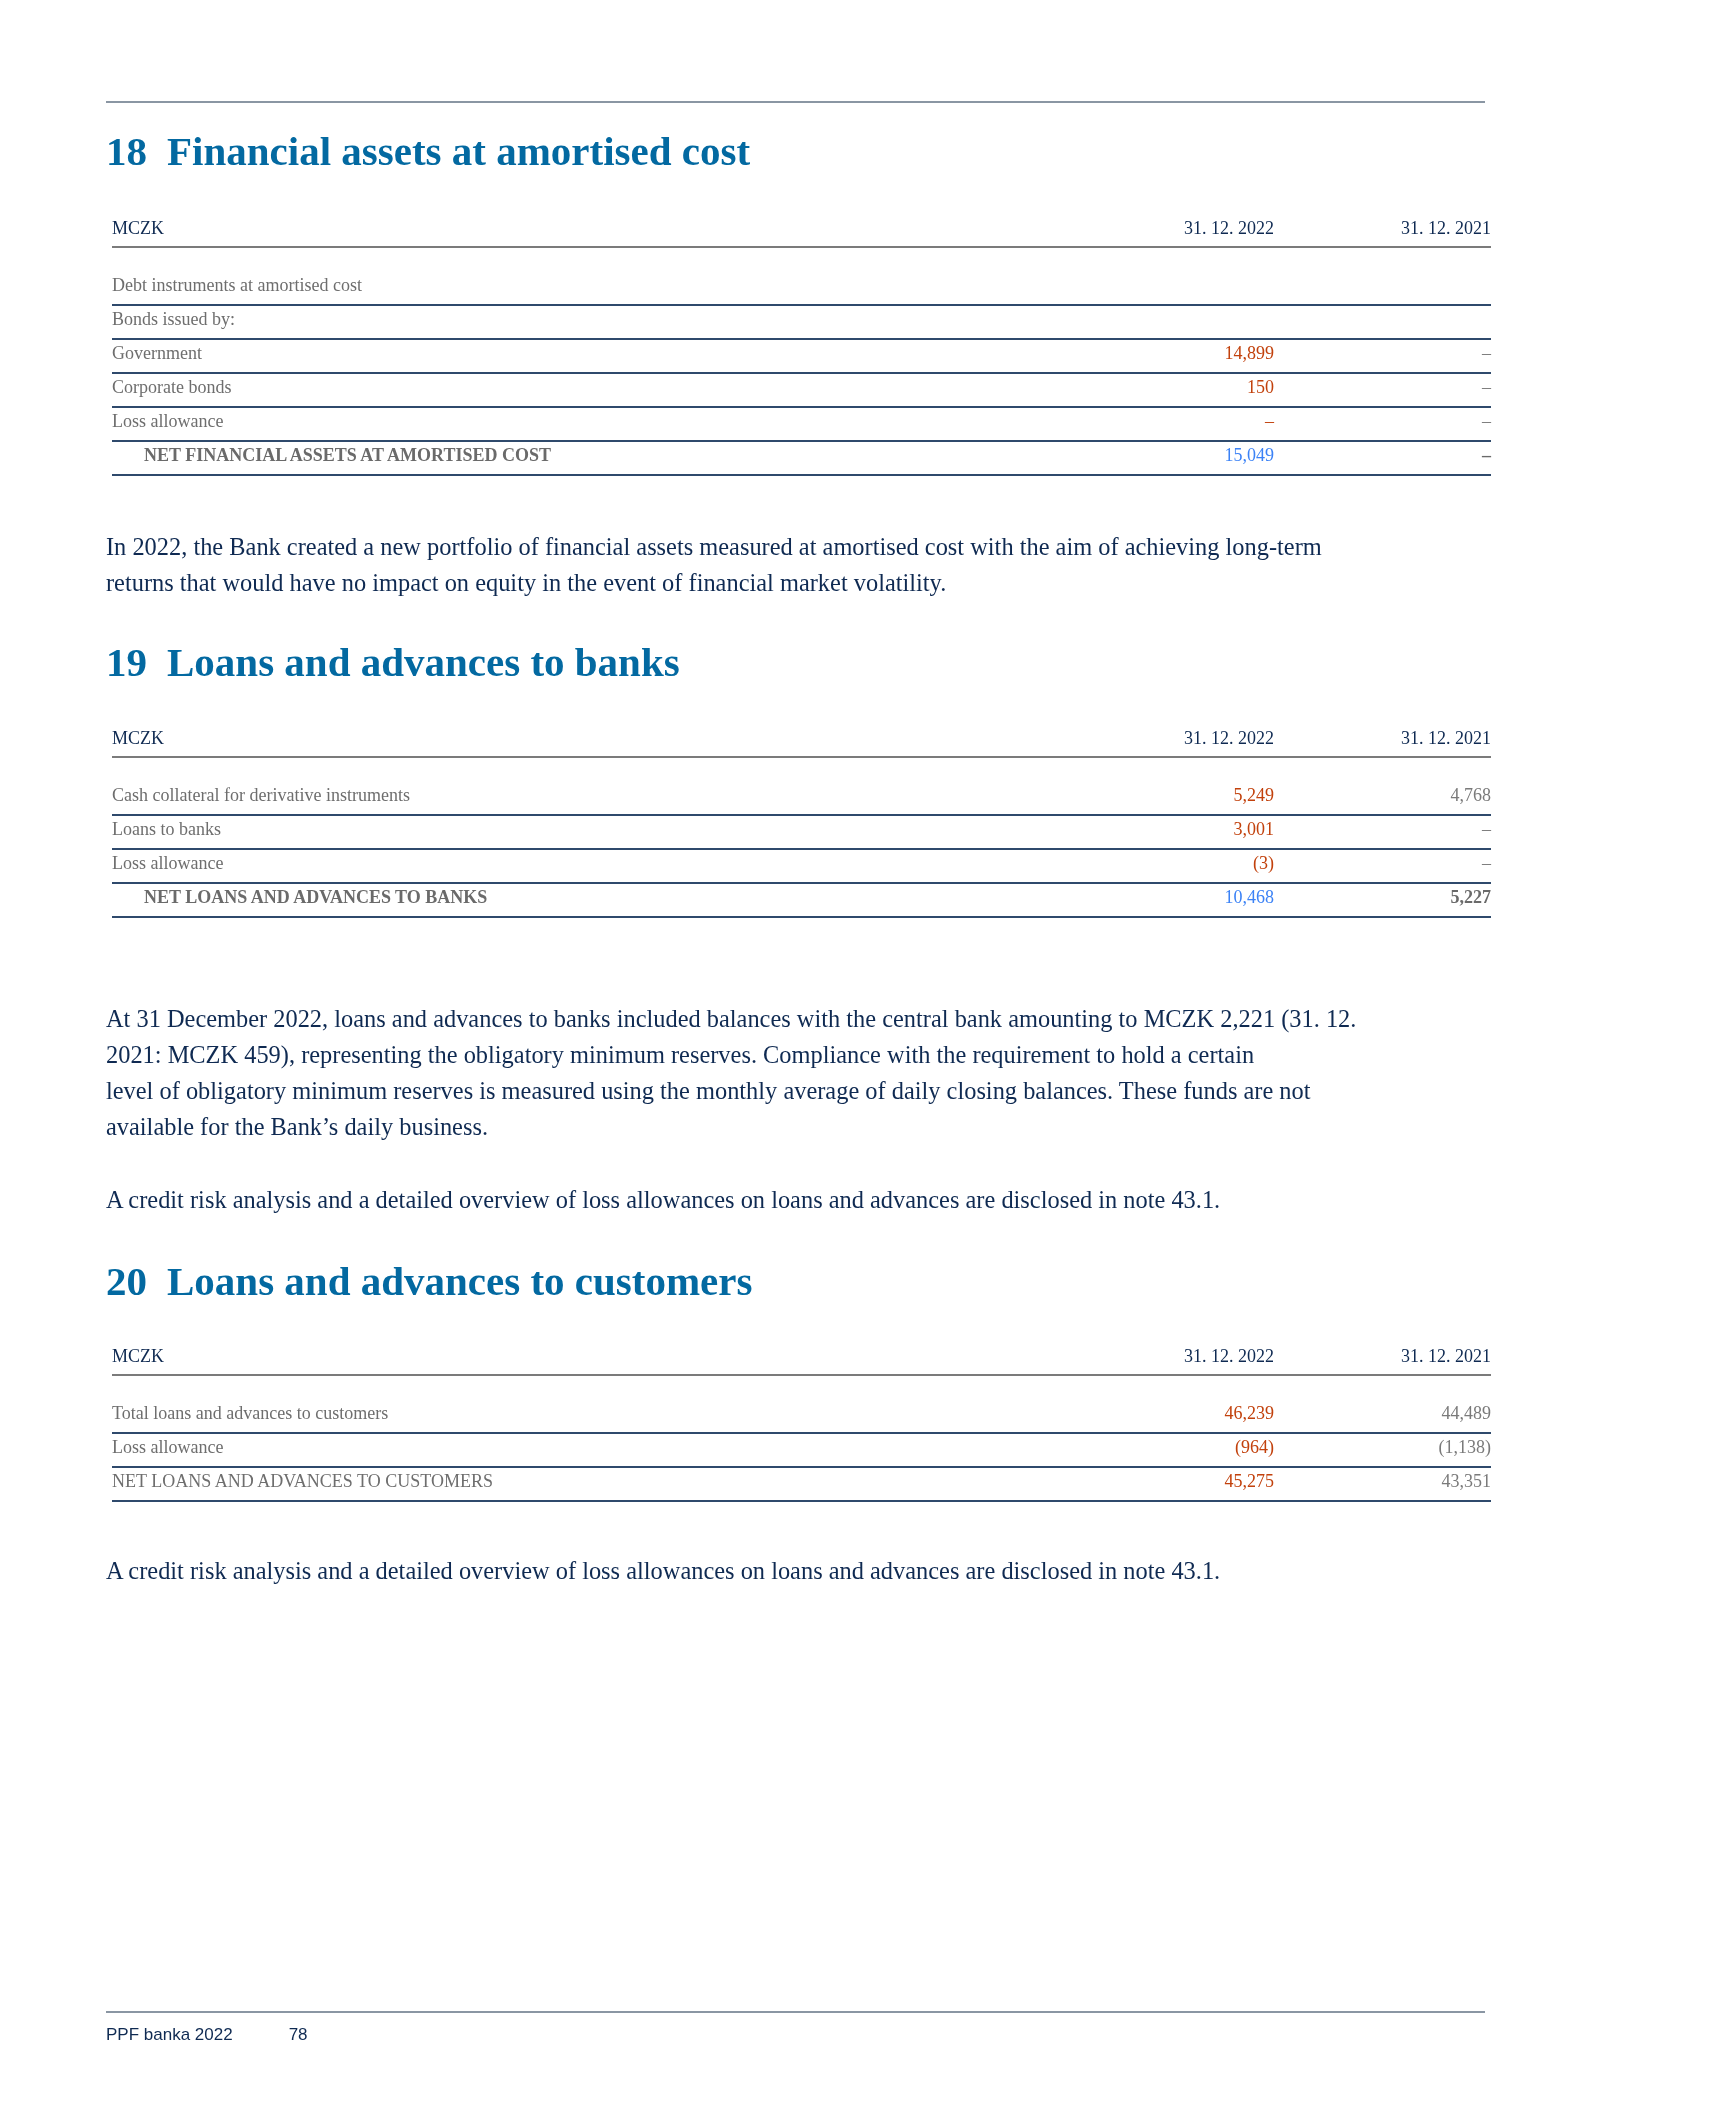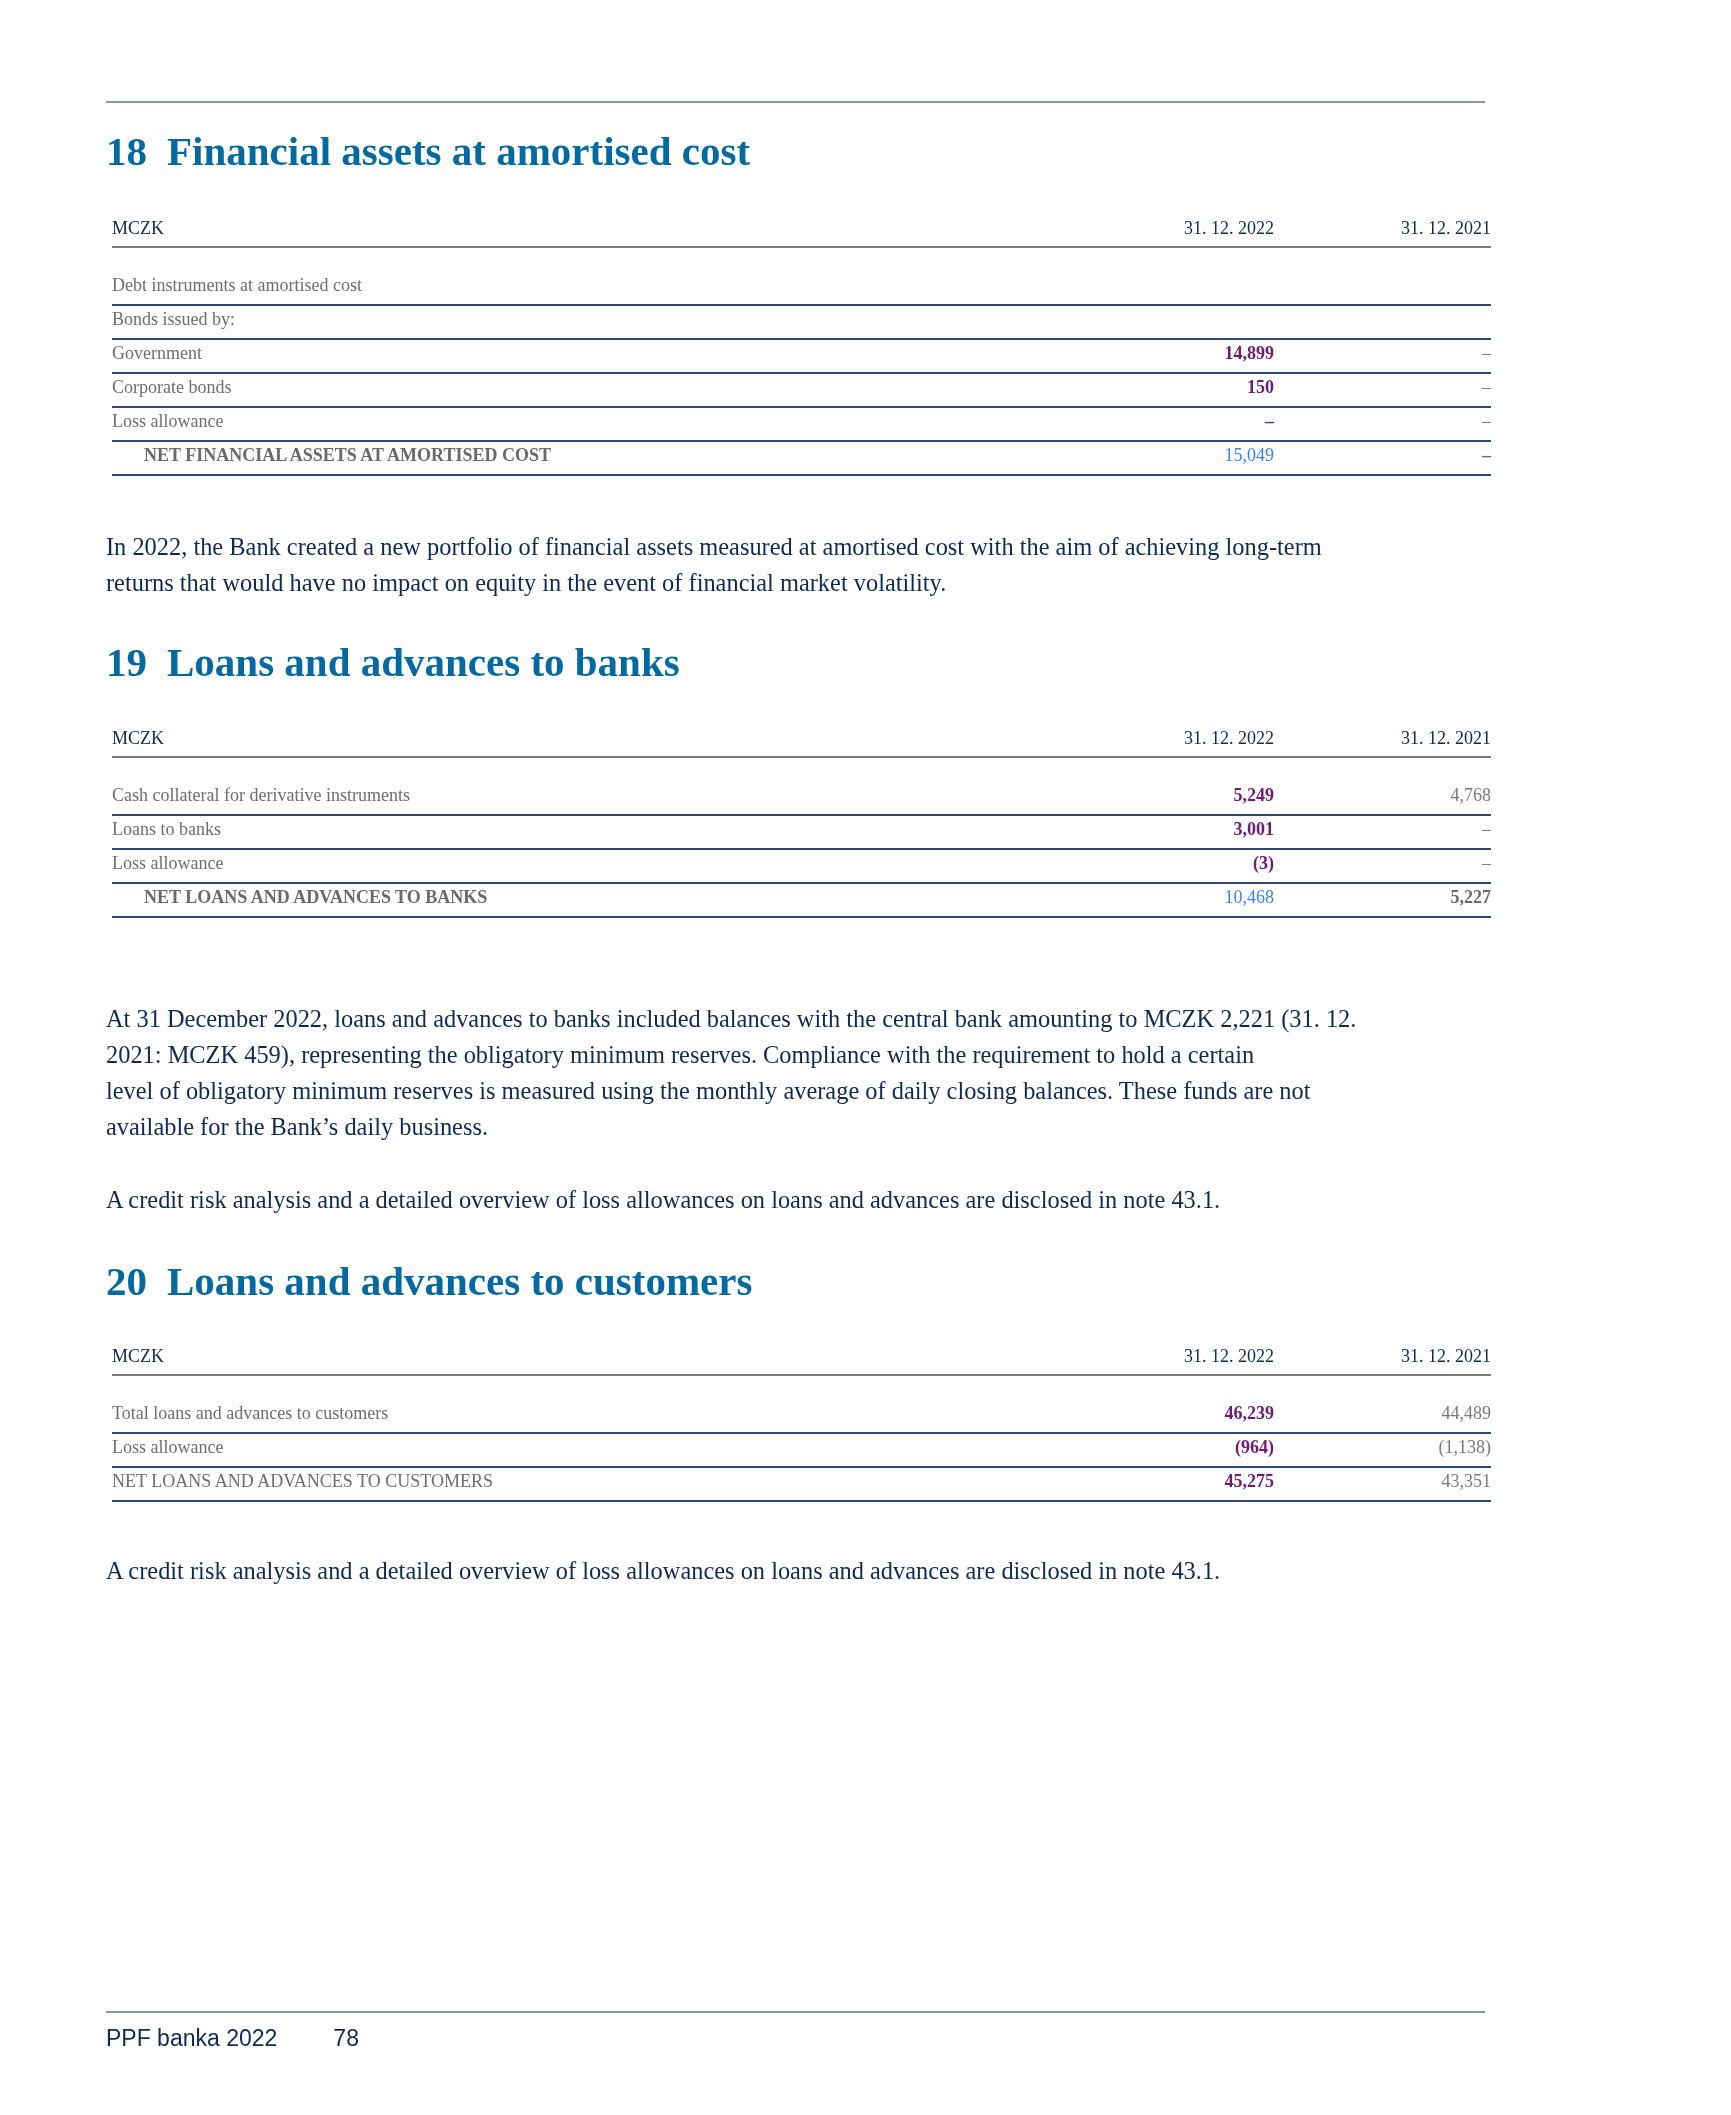--- a/index.html
+++ b/index.html
@@ -67,21 +67,21 @@
     position: absolute; right: 0; bottom: 7.2px;
     text-align: left; white-space: nowrap;
   }
   .tbl .spacer { height: 23.5px; }
   .tbl .row {
     position: relative;
     height: 32px;
     border-bottom: 2.3px solid #2f4a6c;
   }
   .tbl .row .c0 { color: #6e6e6e; }
-  .tbl .row .c1 { color: #701a75; font-weight: bold; }
+  .tbl .row .c1 { color: #c2410c; }
   .tbl .row .c2 { color: #7a7a7a; }
   .tbl .row.total .c0 { font-weight: bold; color: #6a6a6a; margin-left: 32px; }
   .tbl .row.total .c1 { font-weight: normal; color: #3b82f6; }
   .tbl .row.total .c2 { font-weight: bold; color: #6a6a6a; }
 
   .p {
     position: absolute;
     left: 106px;
     width: 1384px;
     margin: 0;
@@ -95,21 +95,21 @@
   .rule-foot {
     position: absolute;
     left: 106px; width: 1379px;
     top: 2011px; height: 1.8px;
     background: #8a96a3;
   }
   .footer {
     position: absolute;
     left: 106px; top: 2025px;
     font-family: "Liberation Sans", "DejaVu Sans", sans-serif;
-    font-size: 23px;
+    font-size: 17px;
     color: #0f2a52;
     white-space: nowrap;
   }
   .footer .pg { margin-left: 56px; }
 </style>
 </head>
 <body>
 
 <div class="page">
 

